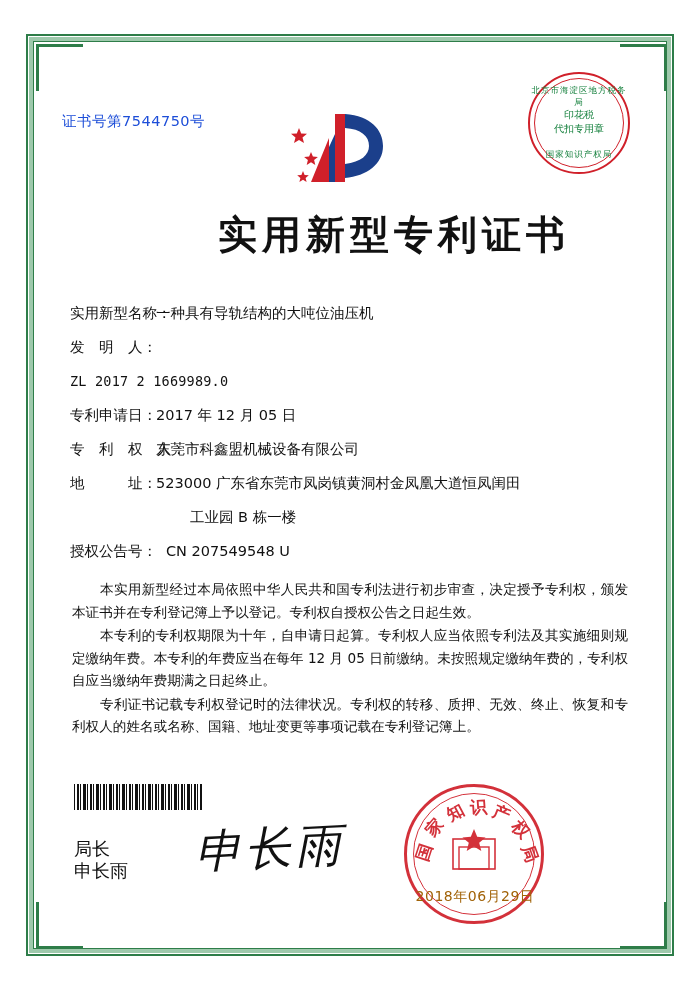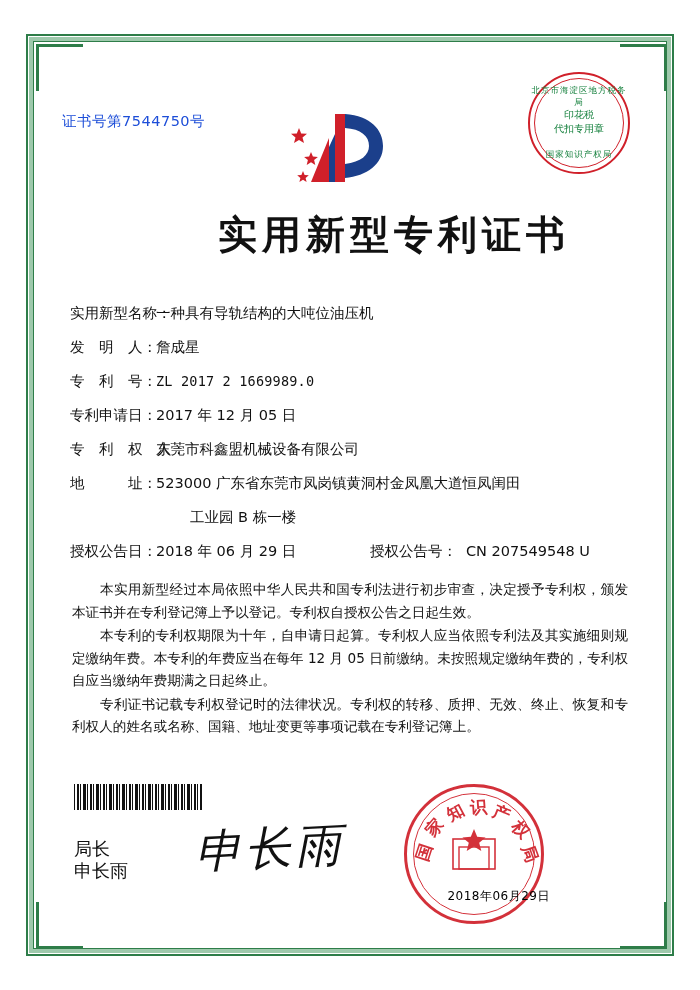--- a/index.html
+++ b/index.html
@@ -251,23 +251,23 @@
     top: 50%;
     transform: translate(-50%, -50%);
     width: 58px;
     height: 58px;
   }
   .seal-date {
     position: absolute;
     left: 400px;
     top: 888px;
     width: 150px;
-    text-align: right;
-    color: #000000;
-    font-size: 12px;
+    text-align: center;
+    color: #a16207;
+    font-size: 14px;
     letter-spacing: .5px;
   }
 
   .footer {
     position: absolute;
     left: 0;
     top: 930px;
     width: 700px;
     text-align: center;
     font-size: 13px;
@@ -312,44 +312,38 @@
 
   <div class="title">实用新型专利证书</div>
 
   <div class="fields">
     <div class="field-row">
       <span class="field-label">实用新型名称：</span>
       <span class="field-value">一种具有导轨结构的大吨位油压机</span>
     </div>
     <div class="field-row">
       <span class="field-label">发　明　人：</span>
-      <span class="field-value">詹成星</span>
-    </div>
-    <div class="field-row">
-      <span class="field-label">专　利　号：</span>
+    </div>
+    <div class="field-row">
       <span class="field-value mono">ZL 2017 2 1669989.0</span>
     </div>
     <div class="field-row">
       <span class="field-label">专利申请日：</span>
       <span class="field-value">2017 年 12 月 05 日</span>
     </div>
     <div class="field-row">
       <span class="field-label">专　利　权　人：</span>
       <span class="field-value">东莞市科鑫盟机械设备有限公司</span>
     </div>
     <div class="field-row">
       <span class="field-label">地　　　址：</span>
       <span class="field-value">523000 广东省东莞市凤岗镇黄洞村金凤凰大道恒凤闺田</span>
     </div>
     <div class="addr-second">工业园 B 栋一楼</div>
     <div class="row-two-col">
-      <span class="col-a">
-        <span class="field-label">授权公告日：</span>
-        <span class="field-value">2018 年 06 月 29 日</span>
-      </span>
       <span class="col-b">
         <span class="field-label">授权公告号：</span>
         <span class="field-value">CN 207549548 U</span>
       </span>
     </div>
   </div>
 
   <div class="body-text">
     <p>本实用新型经过本局依照中华人民共和国专利法进行初步审查，决定授予专利权，颁发本证书并在专利登记簿上予以登记。专利权自授权公告之日起生效。</p>
     <p>本专利的专利权期限为十年，自申请日起算。专利权人应当依照专利法及其实施细则规定缴纳年费。本专利的年费应当在每年 12 月 05 日前缴纳。未按照规定缴纳年费的，专利权自应当缴纳年费期满之日起终止。</p>

